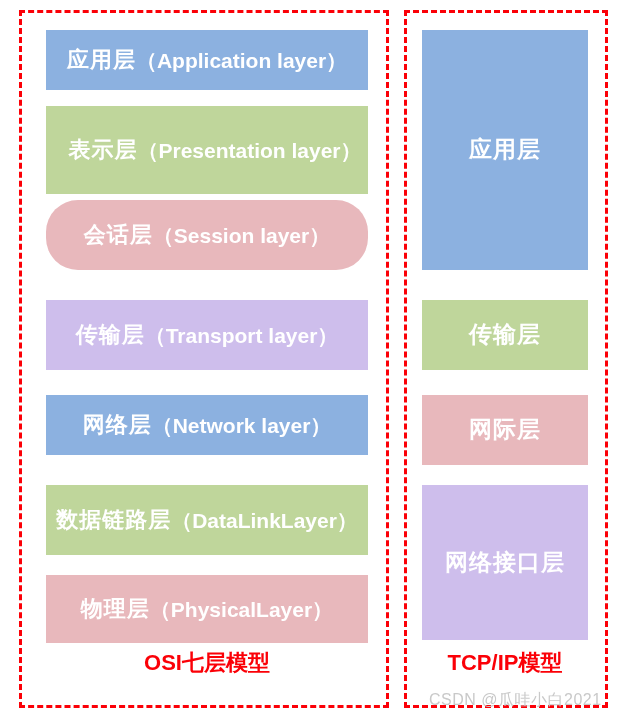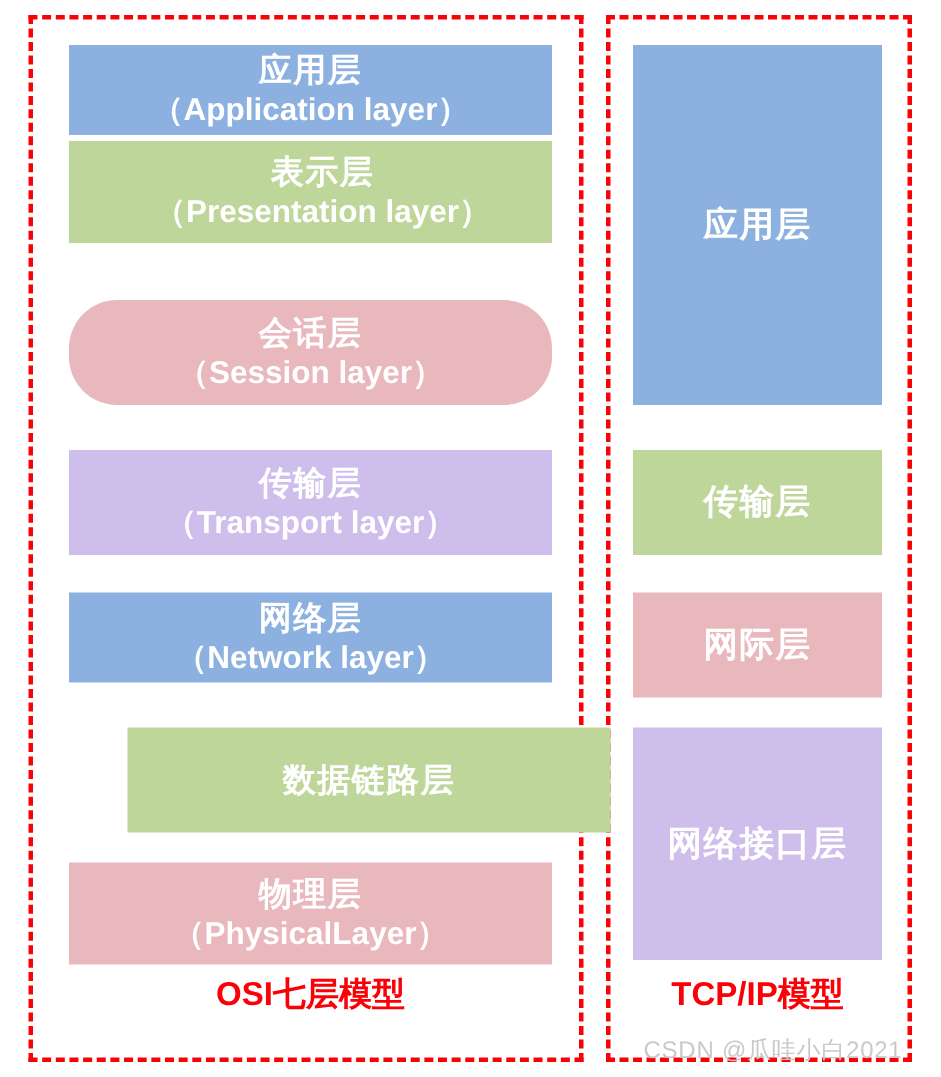--- a/index.html
+++ b/index.html
@@ -40,21 +40,22 @@
     top: 10px;
     width: 204px;
     height: 698px;
   }
 
   
   .layer-box {
     position: absolute;
     box-sizing: border-box;
     display: flex;
-    flex-direction: column;
+    flex-direction: row;
+    align-items: center;
     justify-content: center;
     color: #ffffff;
     text-align: center;
     line-height: 1.12;
   }
   .layer-box .cn {
     font-weight: bold;
     font-size: 22px;
     letter-spacing: 1px;
     display: block;
@@ -112,38 +113,39 @@
 <div id="diagram">
 
   <div id="osi-panel" class="panel"></div>
   <div id="tcpip-panel" class="panel"></div>
 
   <div id="osi-layers">
       <div class="layer-box osi-box" style="top: 30px; height: 60px; background: rgb(140, 177, 224);">
         <span class="cn">应用层</span>
         <span class="en">（Application layer）</span>
       </div>
-      <div class="layer-box osi-box" style="top: 94px; height: 68px; background: rgb(191, 214, 155); padding-left: 16px;">
+      <div class="layer-box osi-box" style="top: 106px; height: 88px; background: rgb(191, 214, 155); padding-left: 16px;">
         <span class="cn">表示层</span>
         <span class="en">（Presentation layer）</span>
       </div>
       <div class="layer-box osi-box" style="top: 200px; height: 70px; background: rgb(232, 184, 188); border-radius: 32px;">
         <span class="cn">会话层</span>
         <span class="en">（Session layer）</span>
       </div>
       <div class="layer-box osi-box" style="top: 300px; height: 70px; background: rgb(206, 190, 236);">
         <span class="cn">传输层</span>
         <span class="en">（Transport layer）</span>
       </div>
       <div class="layer-box osi-box" style="top: 395px; height: 60px; background: rgb(140, 177, 224);">
         <span class="cn">网络层</span>
         <span class="en">（Network layer）</span>
       </div>
-      <div class="layer-box osi-box" style="top: 485px; height: 70px; background: rgb(191, 214, 155); margin-left: 39px;">
+      <div class="layer-box osi-box" style="top: 485px; height: 70px; background: rgb(191, 214, 155);">
         <span class="cn">数据链路层</span>
+        <span class="en">（DataLinkLayer）</span>
       </div>
       <div class="layer-box osi-box" style="top: 575px; height: 68px; background: rgb(232, 184, 188);">
         <span class="cn">物理层</span>
         <span class="en">（PhysicalLayer）</span>
       </div>
     </div>
   <div id="tcpip-layers">
       <div class="layer-box tcp-box" style="top: 30px; height: 240px; background: rgb(140, 177, 224);">
         <span class="cn">应用层</span>
       </div>

